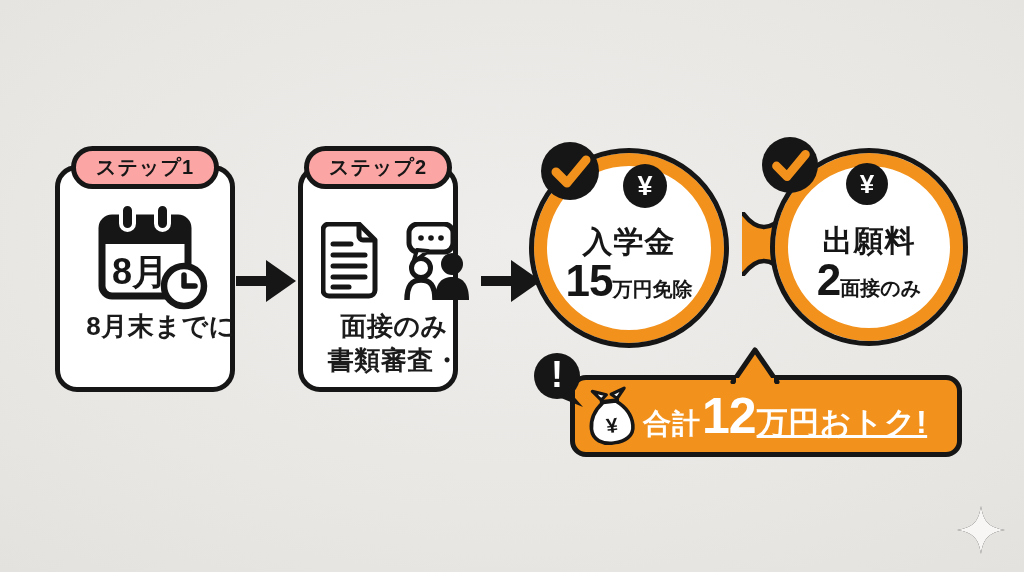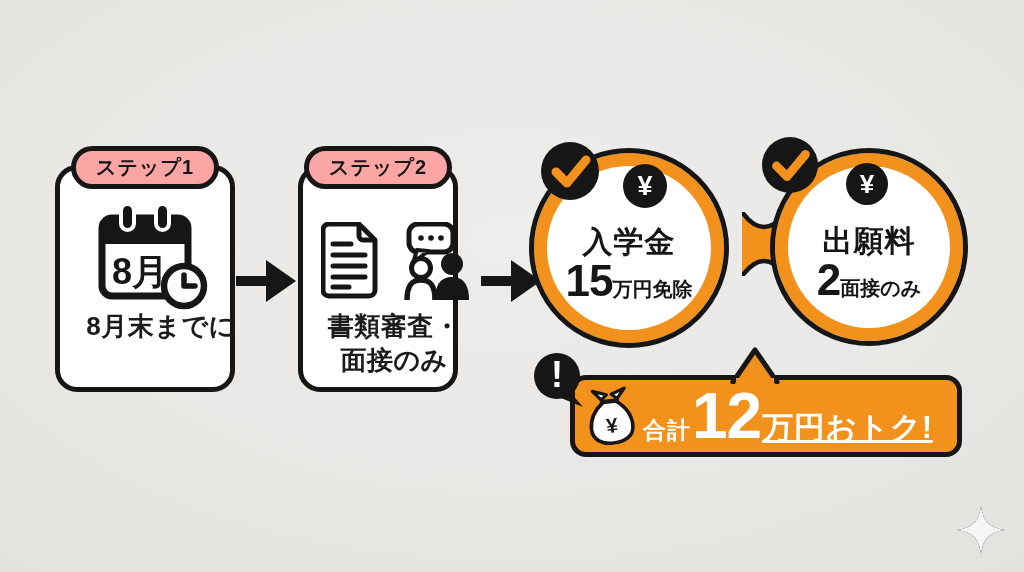--- a/index.html
+++ b/index.html
@@ -52,22 +52,22 @@
   
   .banner{
     position:absolute;left:570px;top:375px;width:392px;height:82px;box-sizing:border-box;
     background:#F2921D;border:5px solid #161616;border-radius:16px;z-index:2;
     display:flex;align-items:center;padding-left:12px;
   }
   .banner-tail{position:absolute;left:730px;top:346px;width:50px;height:38px;z-index:3;}
   .alert-bubble{position:absolute;left:531px;top:351px;width:58px;height:60px;z-index:4;}
   .bag{width:48px;height:58px;transform:rotate(-6deg);flex:0 0 auto;margin-right:8px;}
   .banner-textrow{display:flex;align-items:baseline;color:#ffffff;font-weight:900;white-space:nowrap;}
-  .banner-prefix{font-size:23px;letter-spacing:1px;}
-  .banner-amount{font-size:64px;letter-spacing:-1px;margin:0 1px;}
+  .banner-prefix{font-size:28px;letter-spacing:1px;}
+  .banner-amount{font-size:50px;letter-spacing:-1px;margin:0 1px;}
   .banner-suffix{font-size:31px;letter-spacing:0.5px;text-decoration:underline;}
   
   .sparkle{position:absolute;left:957px;top:506px;width:48px;height:48px;opacity:0.9;z-index:1;}
   svg{display:block;}
   svg text{font-family:"Liberation Sans","DejaVu Sans",sans-serif;}
 </style>
 </head>
 <body>
 
 <div class="stage">
@@ -109,22 +109,22 @@
       <path d="M96,28 L92,41 L107,29 Z" fill="#ffffff" stroke="#161616" stroke-width="4" stroke-linejoin="round"></path>
       <circle cx="100" cy="16" r="2.8" fill="#161616"></circle>
       <circle cx="110" cy="16" r="2.8" fill="#161616"></circle>
       <circle cx="120" cy="16" r="2.8" fill="#161616"></circle>
       <circle cx="100" cy="46" r="9.5" fill="#ffffff" stroke="#161616" stroke-width="5"></circle>
       <path d="M86,78 C86,63 91,58 100,58 C109,58 114,63 114,78" fill="#ffffff" stroke="#161616" stroke-width="5.5"></path>
       <circle cx="131" cy="42" r="11" fill="#161616"></circle>
       <path d="M114,78 C114,61 121,55 131,55 C141,55 148,61 148,78 Z" fill="#161616"></path>
     </svg>
     <div class="card-text">
+      <div>面接のみ</div>
       <div>書類審査・</div>
-      <div>面接のみ</div>
     </div>
   </div>
 
   <svg class="arrow arrow2" viewBox="0 0 62 46">
     <rect x="0" y="18" width="36" height="10" fill="#161616"></rect>
     <path d="M30,2 L30,44 L60,23 Z" fill="#161616"></path>
   </svg>
 
   <svg class="connector" viewBox="0 0 44 64" preserveAspectRatio="none">
     <path d="M0,0 Q22,30 44,0 L44,64 Q22,34 0,64 Z" fill="#F2921D"></path>

